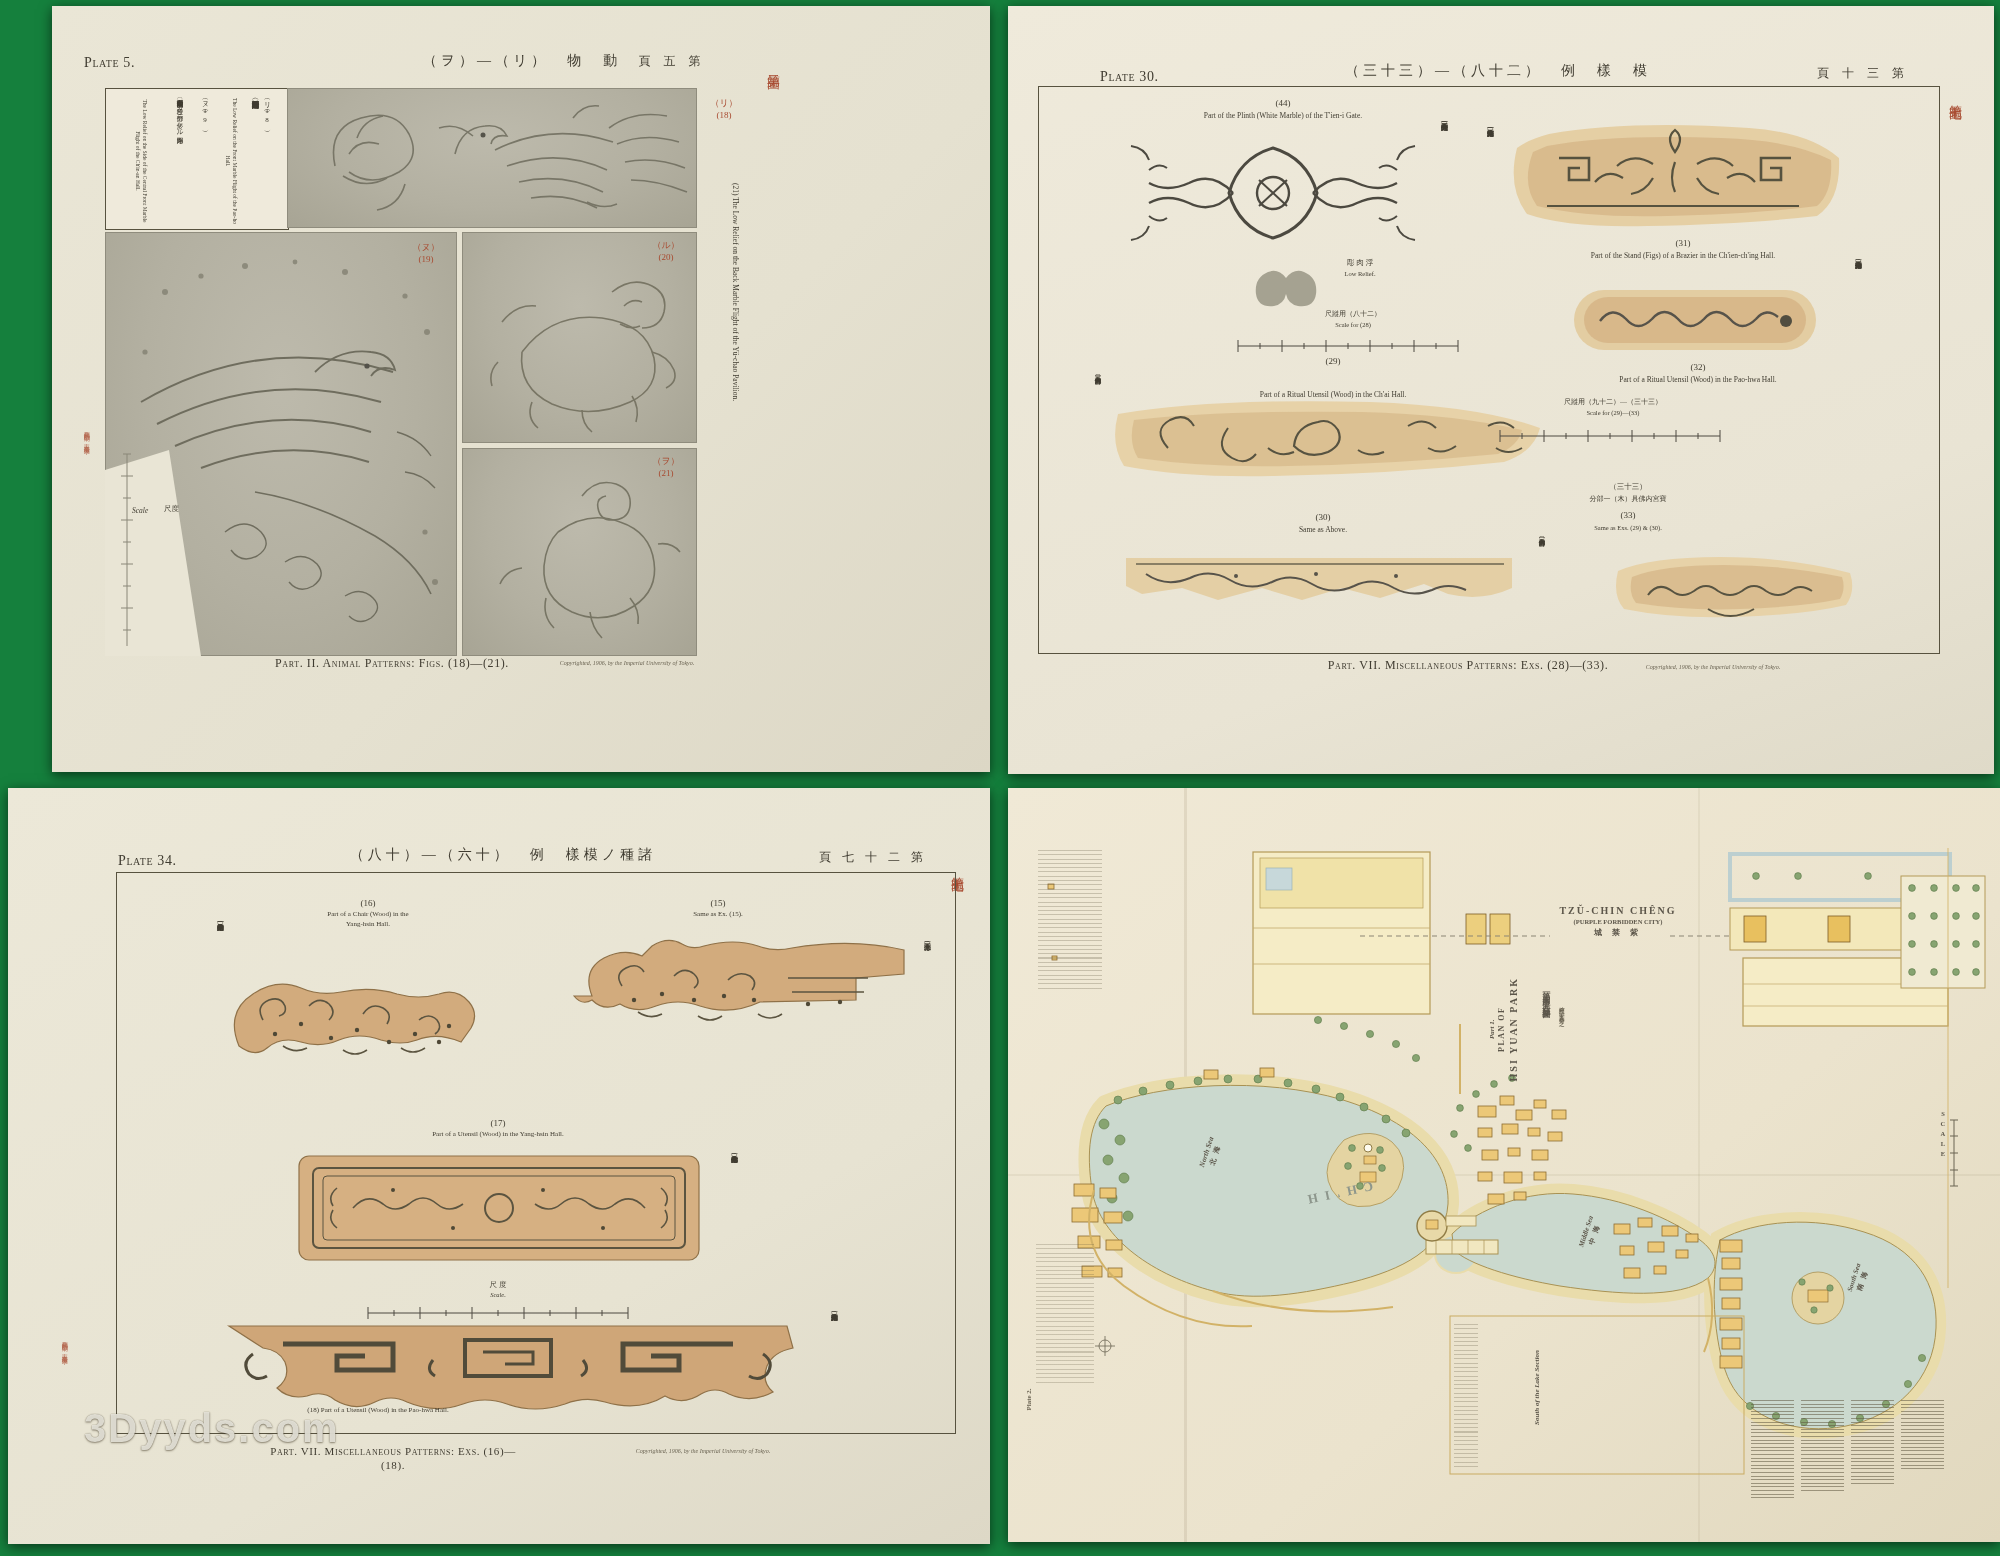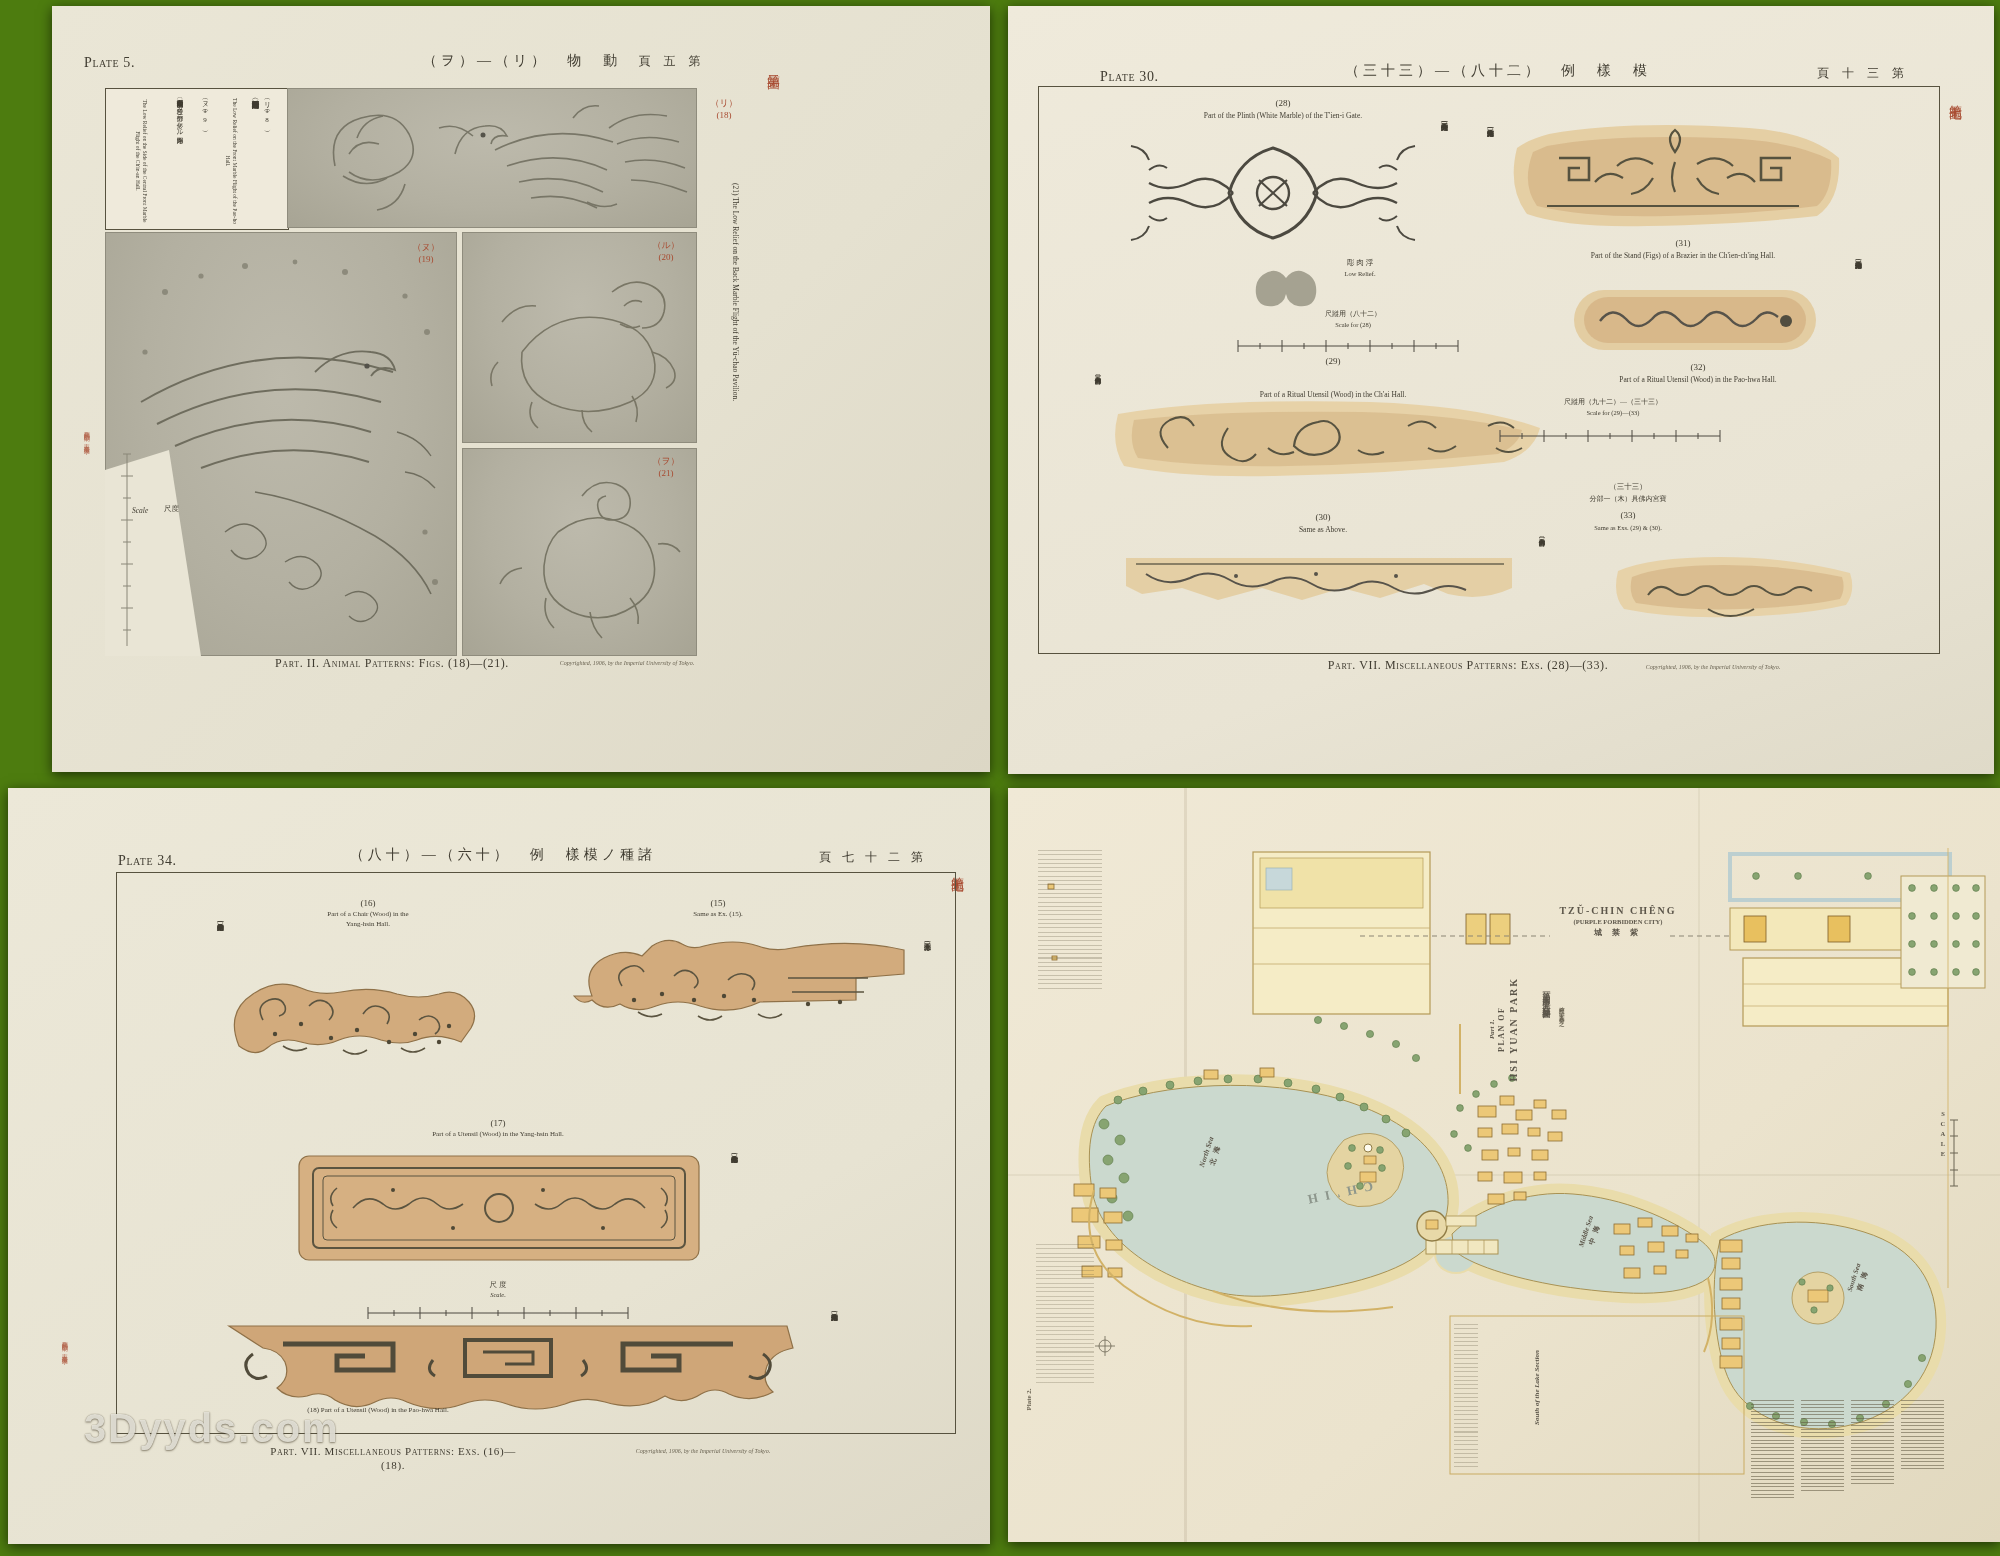--- a/index.html
+++ b/index.html
@@ -1,16 +1,16 @@
 <!DOCTYPE html>
 <html><head>
 <meta charset="utf-8">
 <style>
 html,body{margin:0;padding:0;background:#14151a;}
-#stage{position:relative;width:2000px;height:1556px;background:#4d7c0f;overflow:hidden;
+#stage{position:relative;width:2000px;height:1556px;background:#15803d;overflow:hidden;
   font-family:"Liberation Serif","DejaVu Serif",serif;}
 .page{position:absolute;box-shadow:0 3px 12px rgba(0,0,0,.6);}
 #p5{left:52px;top:6px;width:938px;height:766px;background:linear-gradient(135deg,#eae6d6,#e5e1d0 60%,#dcd7c5);}
 #p30{left:1008px;top:6px;width:986px;height:768px;background:linear-gradient(160deg,#efeadb,#e9e4d4 70%,#dfdac8);}
 #p27{left:8px;top:788px;width:982px;height:756px;background:linear-gradient(150deg,#ece8d8,#e7e3d2 65%,#ddd8c6);}
 #pmap{left:1008px;top:788px;width:992px;height:754px;background:linear-gradient(140deg,#f0e9d6,#ebe3cd 60%,#e1d8be);font-weight:bold;}
 .t{position:absolute;color:#403c31;line-height:1.3;}
 .c{text-align:center}.rtx{text-align:center}
 .sc{font-variant:small-caps;letter-spacing:.6px}
 .it{font-style:italic}
@@ -143,21 +143,21 @@
     <div class="t v red" style="left:30px;top:420px;height:95px;font-size:6px;letter-spacing:1px;opacity:.8">寫眞銅版印刷　東京帝國大學</div>
   </div>
 
   <div id="p30" class="page">
     <div class="t sc" style="left:92px;top:62px;font-size:14px">Plate 30.</div>
     <div class="t c" style="left:300px;top:56px;width:380px;font-size:14px;letter-spacing:4px">（三十三）―（八十二）　例　樣　模</div>
     <div class="t rtx" style="left:790px;top:60px;width:130px;font-size:12px;letter-spacing:5px">頁 十 三 第</div>
     <div class="t v red" style="left:938px;top:88px;height:80px;font-size:13px">第七圖</div>
     <div class="brd" style="left:30px;top:80px;width:900px;height:566px"></div>
 
-    <div class="t c" style="left:130px;top:92px;width:290px;font-size:9px">(28)</div>
+    <div class="t c" style="left:130px;top:92px;width:290px;font-size:9px">(44)</div>
     <div class="t c" style="left:115px;top:105px;width:320px;font-size:7.5px">Part of the Plinth (White Marble) of the T'ien-i Gate.</div>
     <svg style="left:115px;top:122px" width="300" height="130" viewBox="0 0 300 130">
       <g fill="none" stroke="#4c4940" stroke-width="3">
         <path d="M150,20q-34,10-44,45q10,35 44,45q34-10 44-45q-10-35-44-45z"></path>
         <path d="M110,65q-20-22-44-10q-22,10-40,0" stroke-width="2.4"></path>
         <path d="M190,65q20-22 44-10q22,10 40,0" stroke-width="2.4"></path>
         <path d="M110,65q-20,22-44,10q-22-10-40,0" stroke-width="2.4"></path>
         <path d="M190,65q20,22 44,10q22-10 40,0" stroke-width="2.4"></path>
         <circle cx="150" cy="65" r="16" stroke-width="2.4"></circle>
         <path d="M136,52l28,26M136,78l28-26" stroke-width="2"></path>

